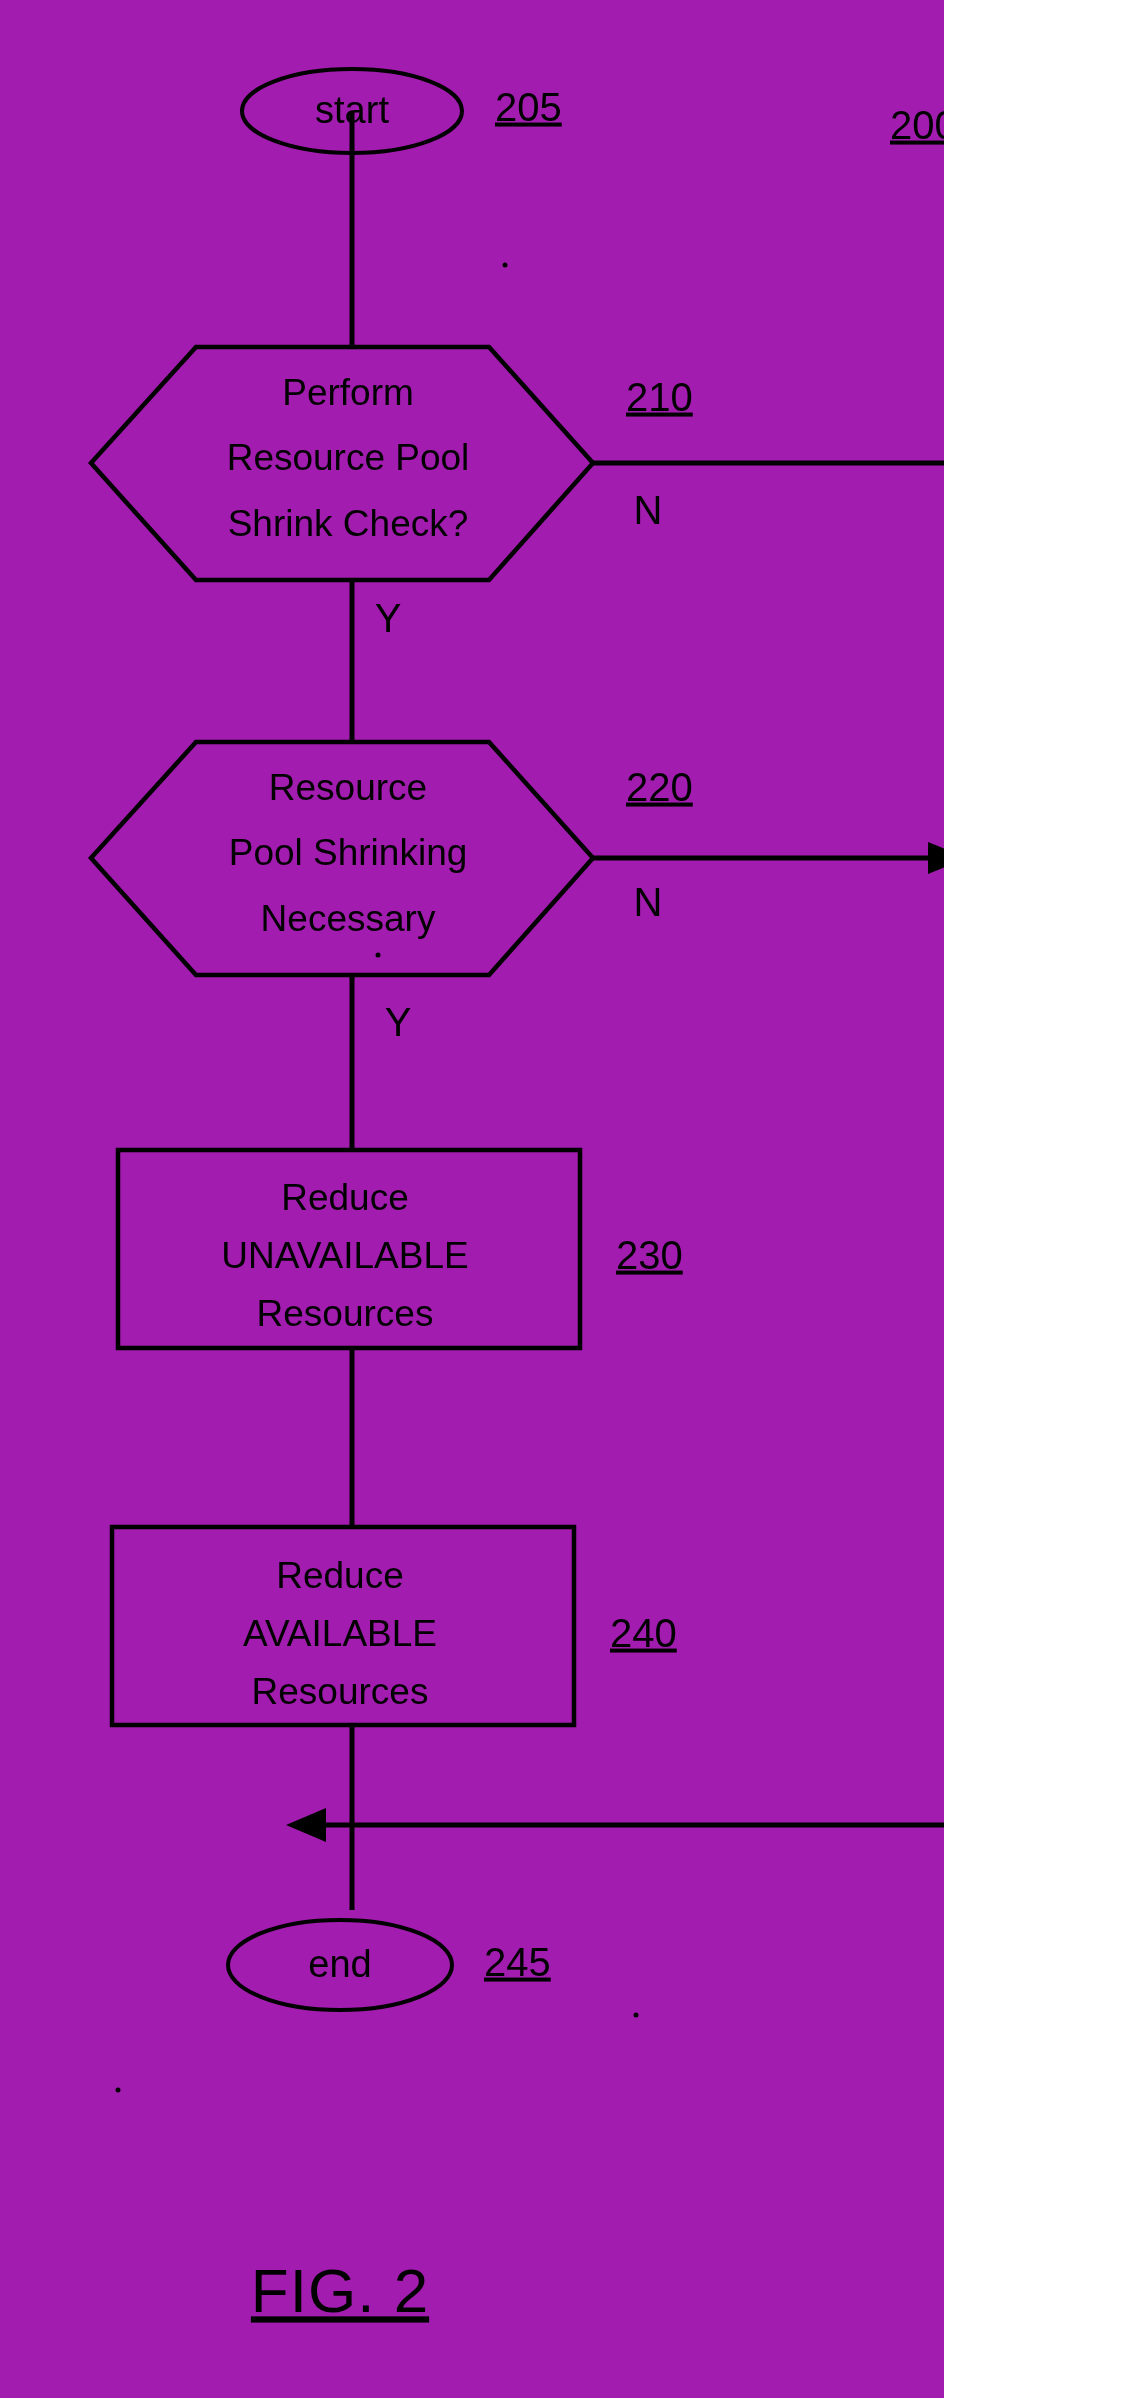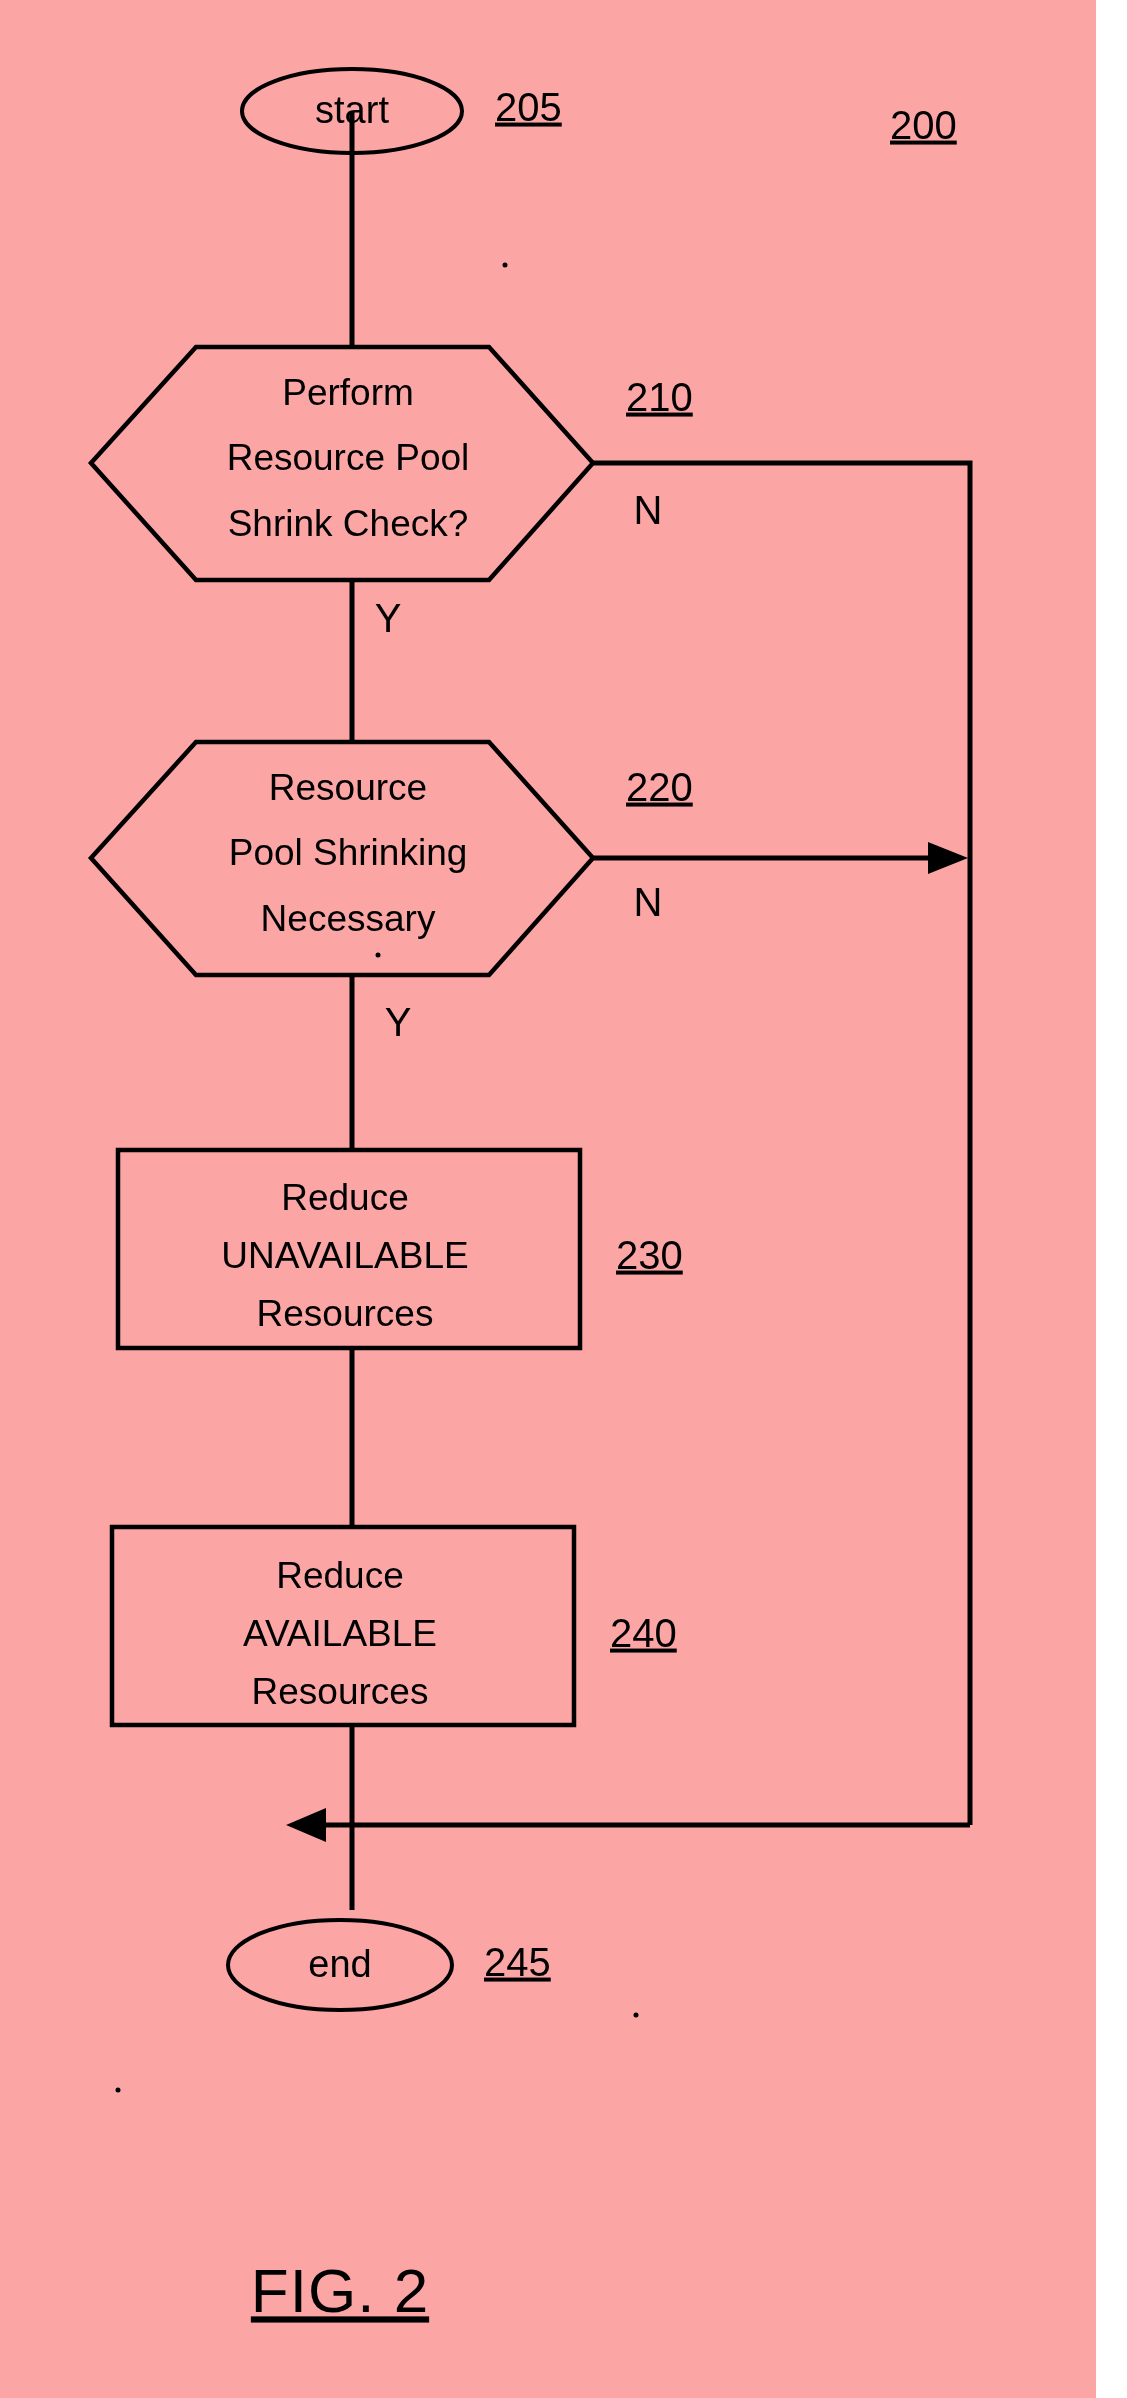--- a/index.html
+++ b/index.html
@@ -7,24 +7,25 @@
     margin: 0;
     padding: 0;
     background: #ffffff;
   }
   body {
     font-family: "Liberation Sans", sans-serif;
     color: #000000;
   }
   #page {
     position: relative;
-    width: 1096px;
+    width: 932px;
     height: 2398px;
-    background: #fca5a5;
+    background: #a21caf;
     overflow: hidden;
+    padding-left: 12px;
   }
   #figure-svg {
     position: absolute;
     left: 0;
     top: 0;
     width: 1127px;
     height: 2398px;
     display: block;
   }
   .node-text {

